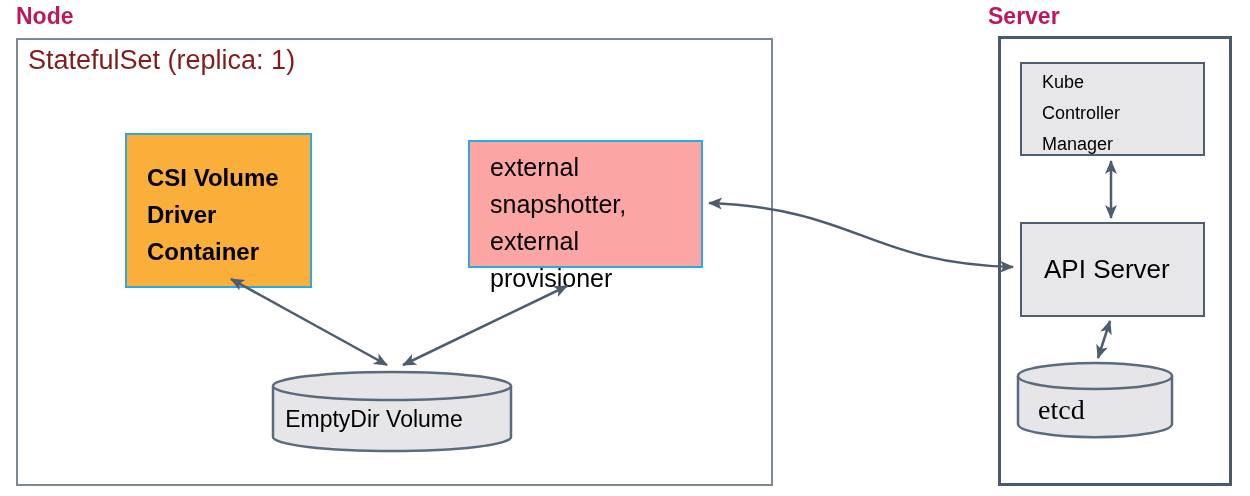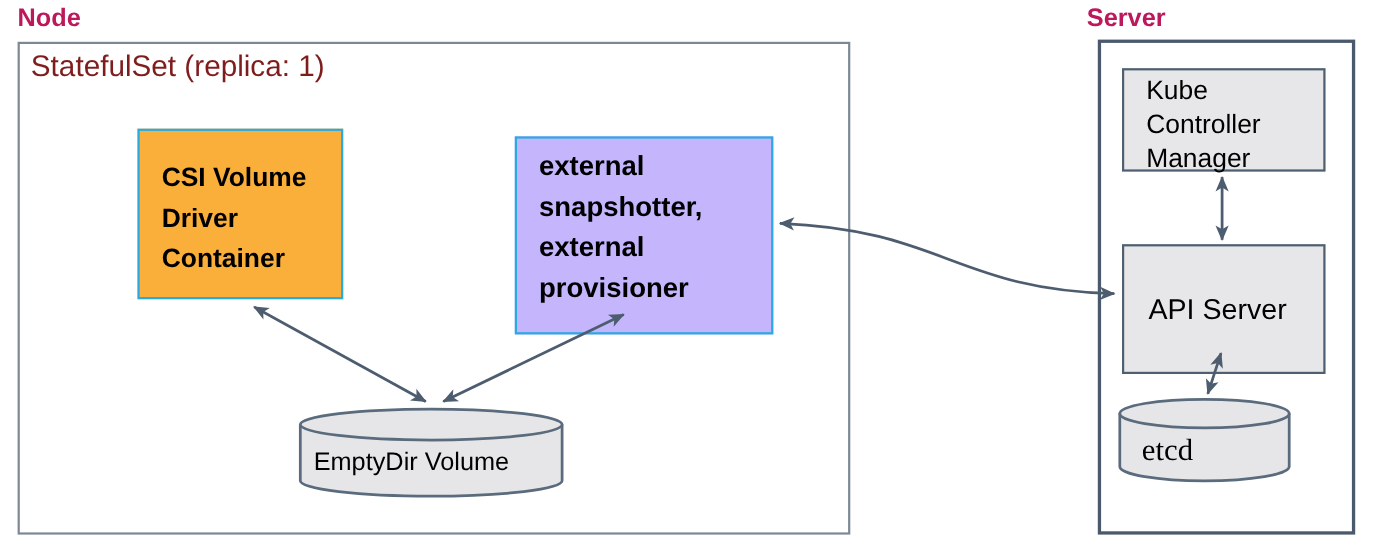--- a/index.html
+++ b/index.html
@@ -23,48 +23,48 @@
     border:2px solid #7d8894;
   }
   .master-outer{
     left:998px;top:36px;width:234px;height:450px;
     border:3px solid #4a5a6c;
   }
   .ss-title{
     left:28px;top:44px;font-size:27px;line-height:32px;color:#7f1d1d;
   }
   .fillbox{
-    position:absolute;box-sizing:border-box;white-space:pre-line;color:#000;
+    position:absolute;box-sizing:border-box;white-space:pre-line;color:#000;margin-top:16px;
   }
   .csi-box{
     left:125px;top:117px;width:187px;height:155px;
     background:#faaf3b;border:2px solid #2baae2;
     padding:24px 0 0 20px;
     font-size:24px;font-weight:700;line-height:37px;
   }
   .sidecar-box{
-    left:468px;top:124px;width:235px;height:180px;
-    background:#c4b5fd;border:2px solid #2baae2;
+    left:468px;top:124px;width:235px;height:128px;
+    background:#fca5a5;border:2px solid #2baae2;
     padding:7px 0 0 20px;
-    font-size:25px;font-weight:700;line-height:37px;
+    font-size:25px;font-weight:400;line-height:37px;
   }
   .grpc-label{
     left:322px;top:293px;font-size:23px;font-weight:700;
   }
   .graybox{
     position:absolute;box-sizing:border-box;
     background:#e7e7e9;border:2px solid #4d5f71;white-space:pre-line;
   }
   .kcm-box{
     left:1020px;top:62px;width:185px;height:94px;
     padding:3px 0 0 20px;
-    font-size:24px;line-height:31px;
+    font-size:18px;line-height:31px;
   }
   .api-box{
-    left:1020px;top:222px;width:185px;height:118px;
+    left:1020px;top:222px;width:185px;height:95px;
     display:flex;align-items:center;
     padding-left:22px;font-size:26px;
   }
   .cyl-label{
     position:absolute;color:#000;
   }
   .emptydir-label{
     left:271px;top:406px;width:206px;text-align:center;font-size:23px;
   }
   .etcd-label{

